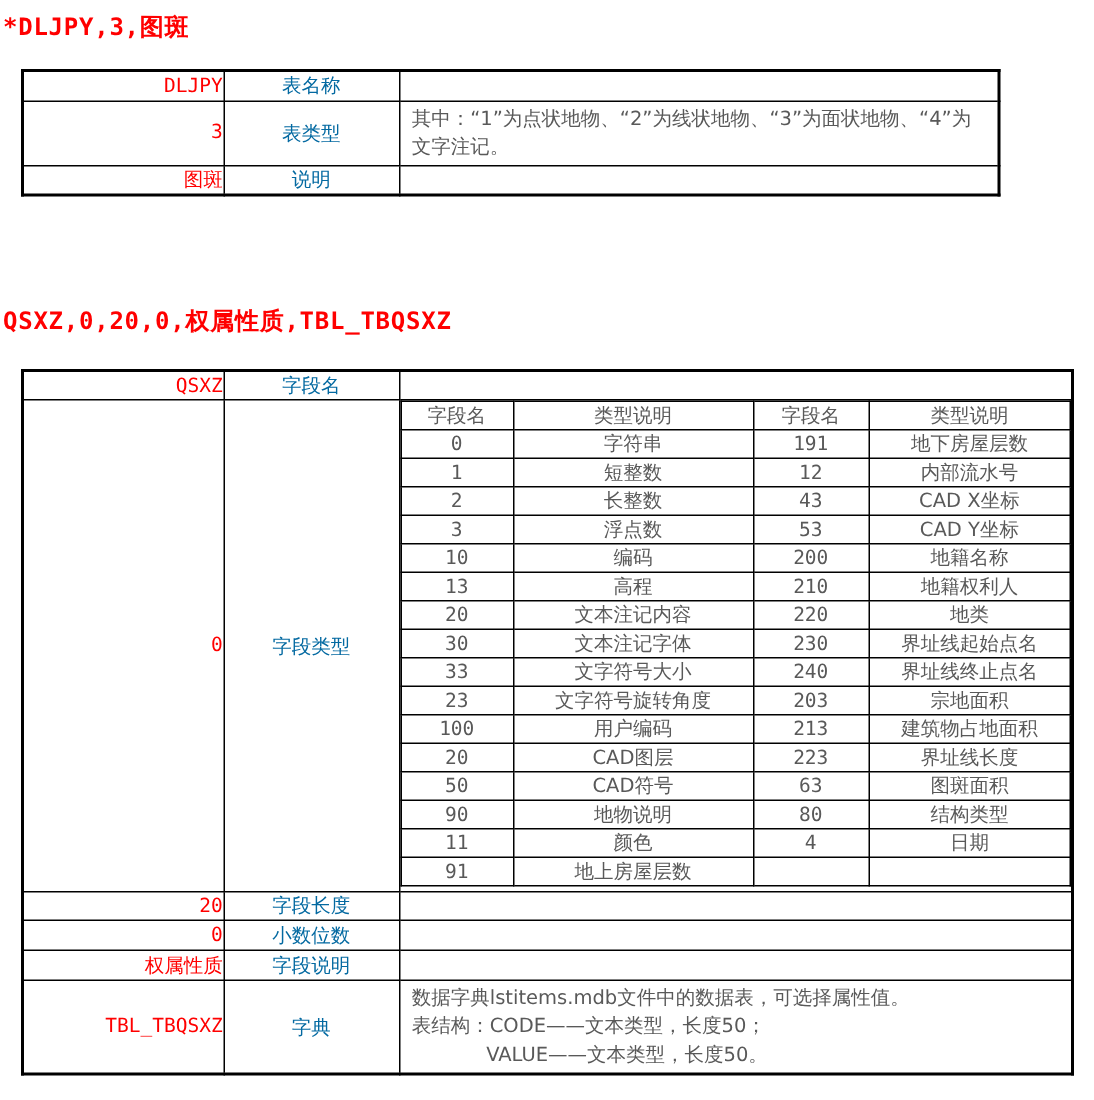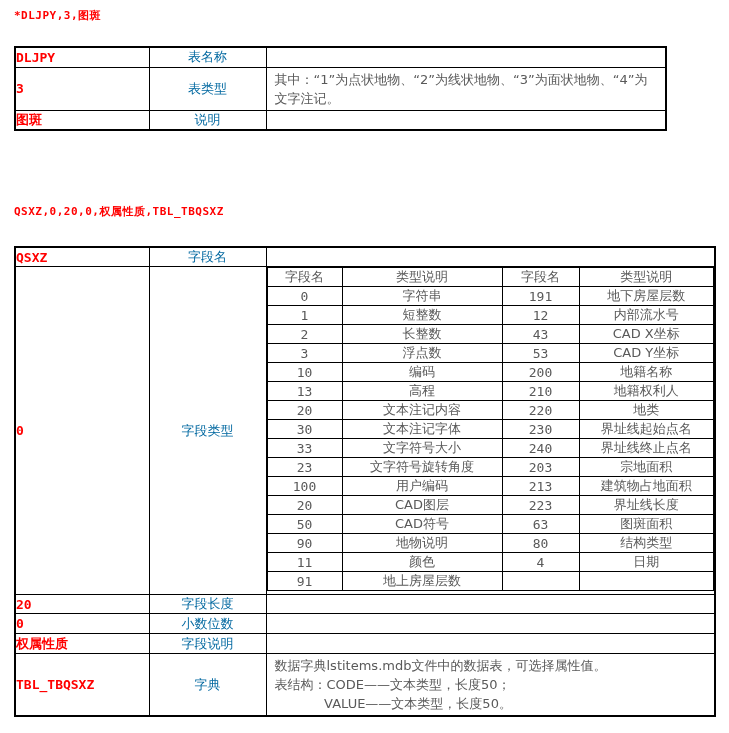--- a/index.html
+++ b/index.html
@@ -5,24 +5,24 @@
   * { margin: 0; padding: 0; box-sizing: border-box; }
   body {
     width: 729px; height: 733px;
     background: #ffffff;
     font-family: "DejaVu Sans", sans-serif;
     position: relative;
     color: #595959;
   }
   .title {
     position: absolute;
-    left: 14px;
+    left: 2px;
     font-family: "DejaVu Sans Mono", monospace;
     font-weight: bold;
-    font-size: 11px;
+    font-size: 16px;
     color: #ff0000;
     letter-spacing: 0.5px;
     white-space: nowrap;
   }
   #title1 { top: 8px; }
   #title2 { top: 204px; }
 
   table.spec {
     position: absolute;
     border-collapse: collapse;
@@ -30,23 +30,22 @@
     border: 2px solid #000;
     font-size: 13px;
   }
   table.spec td { border: 1px solid #000; }
   #table1 { left: 14px; top: 46px; width: 653px; }
   #table2 { left: 14px; top: 246px; width: 702px; }
 
   td.val {
     color: #ff0000;
     font-family: "DejaVu Sans Mono", monospace;
-    text-align: left;
-    vertical-align: middle;
-    font-weight: bold;
+    text-align: right;
+    vertical-align: middle;
   }
   td.lbl {
     color: #0369a1;
     text-align: center;
     vertical-align: middle;
   }
   td.desc {
     color: #595959;
     text-align: left;
     vertical-align: middle;

